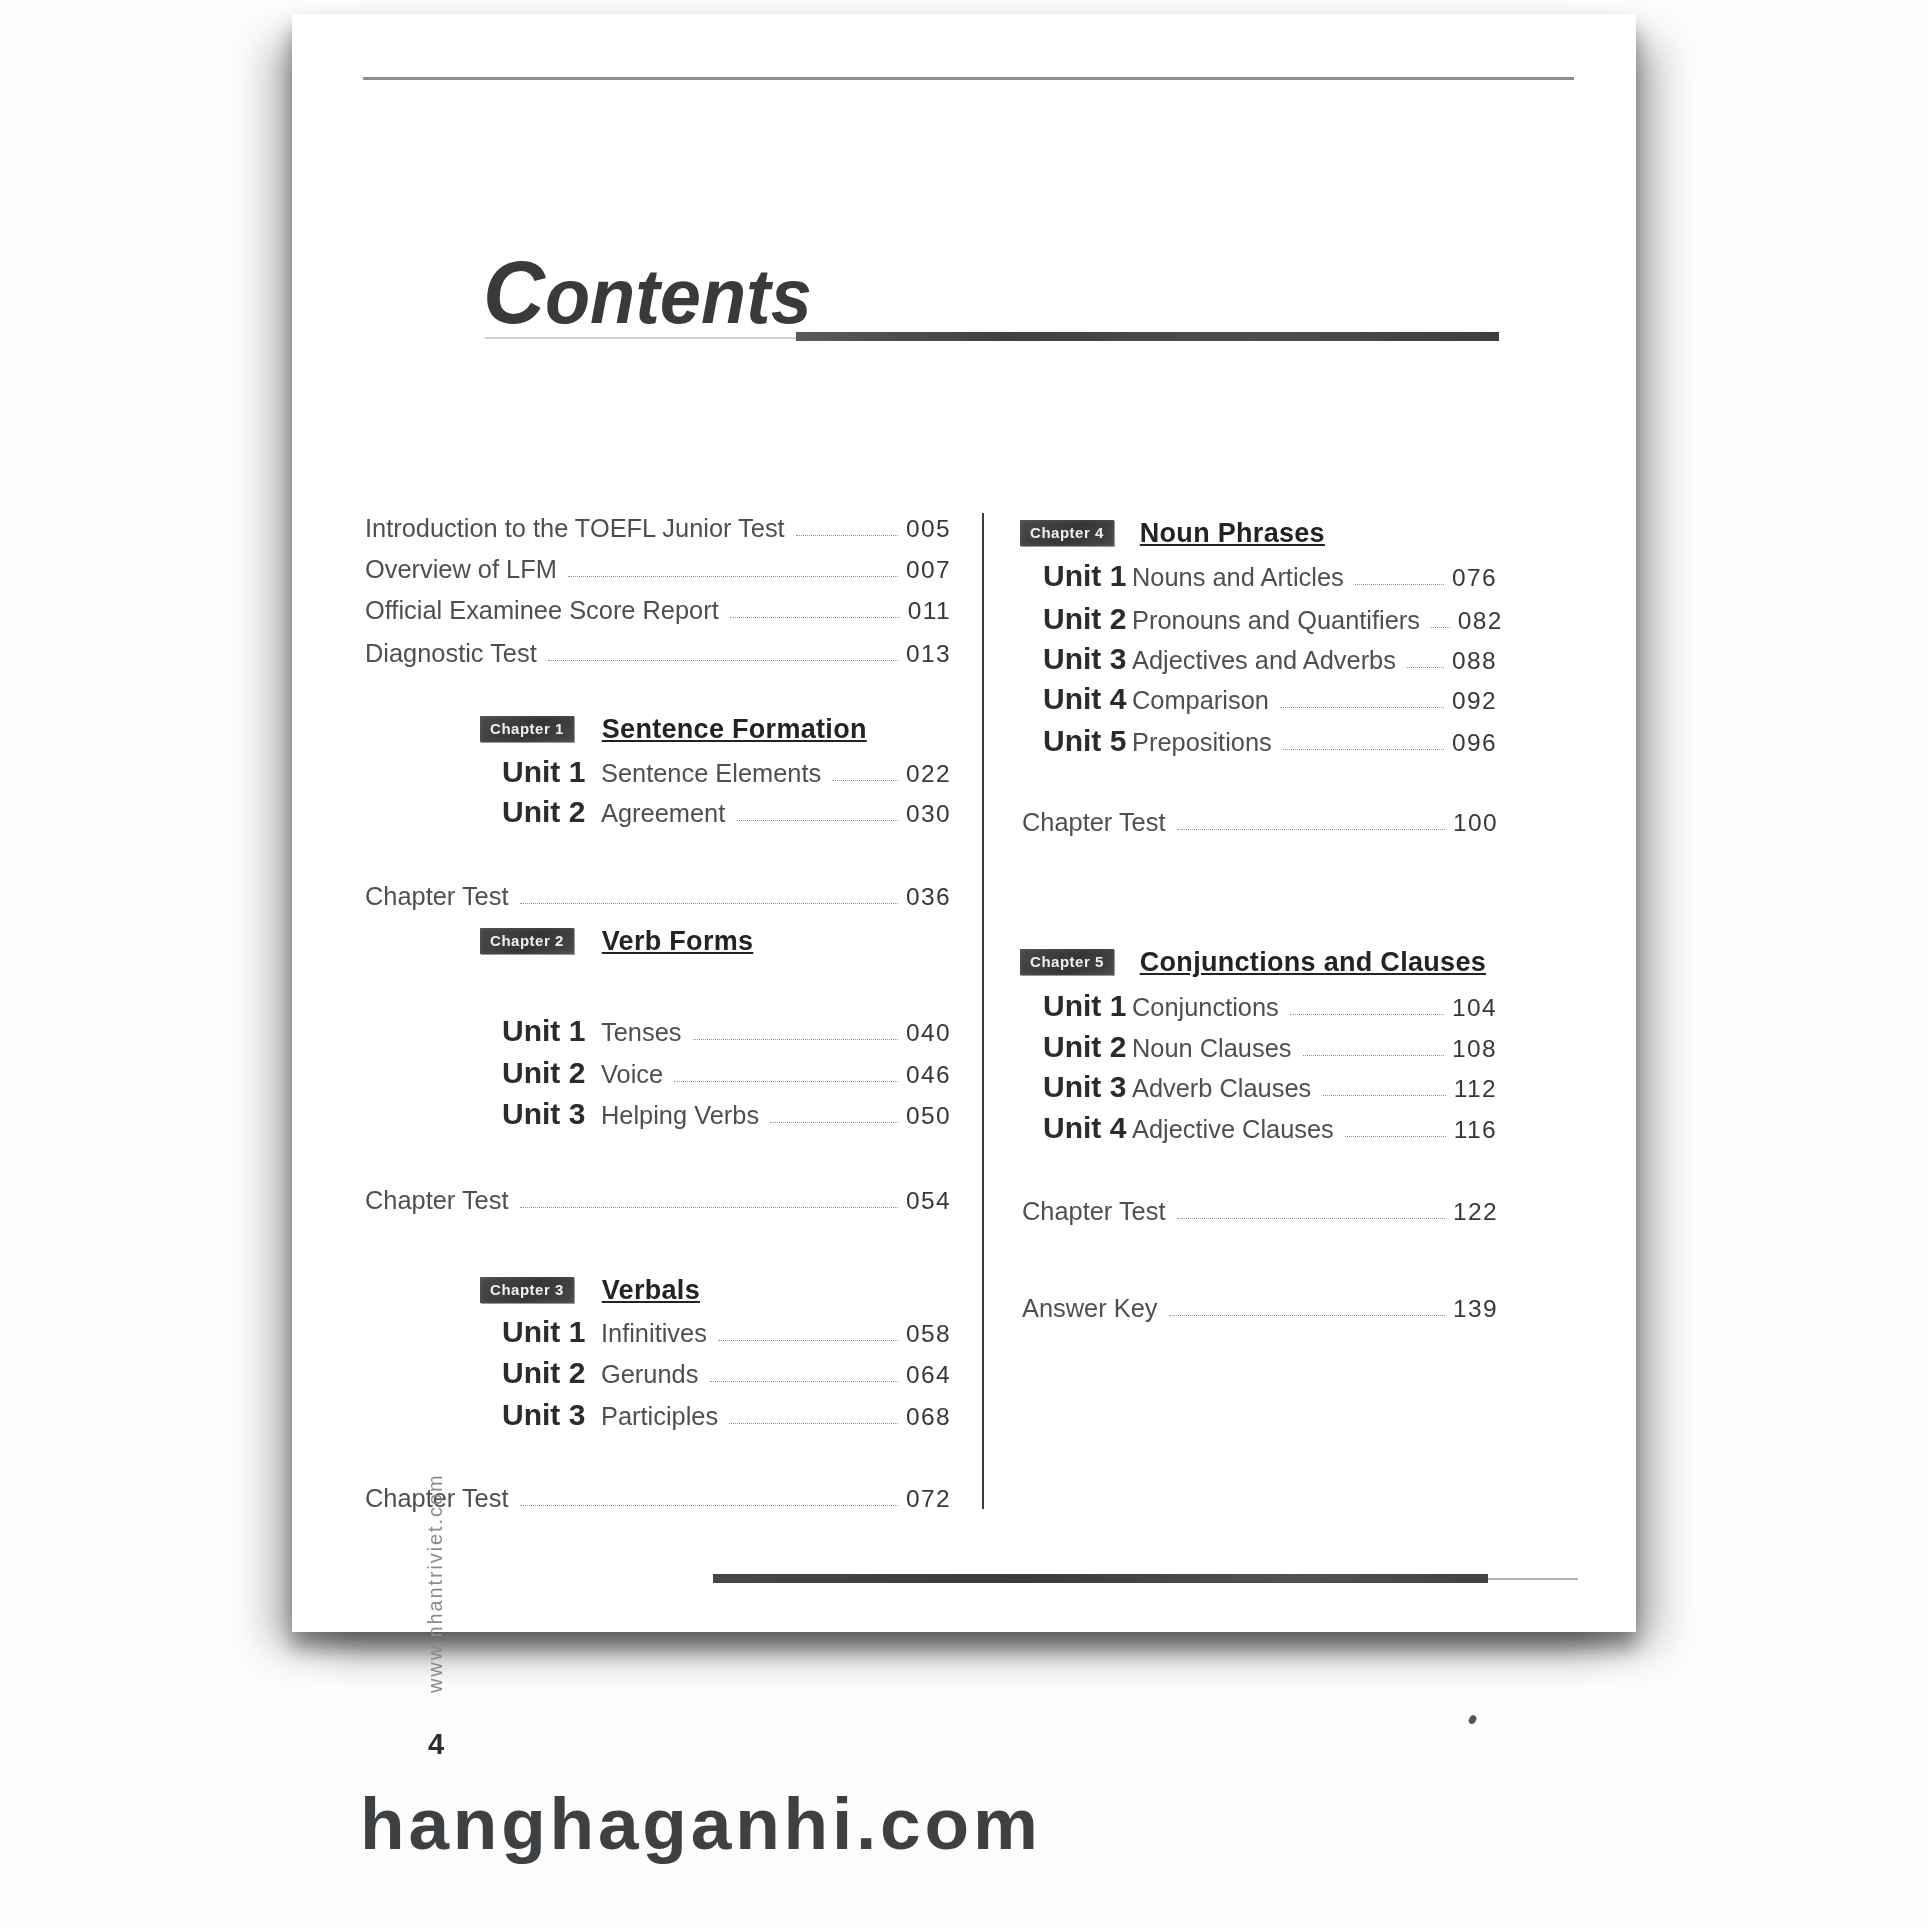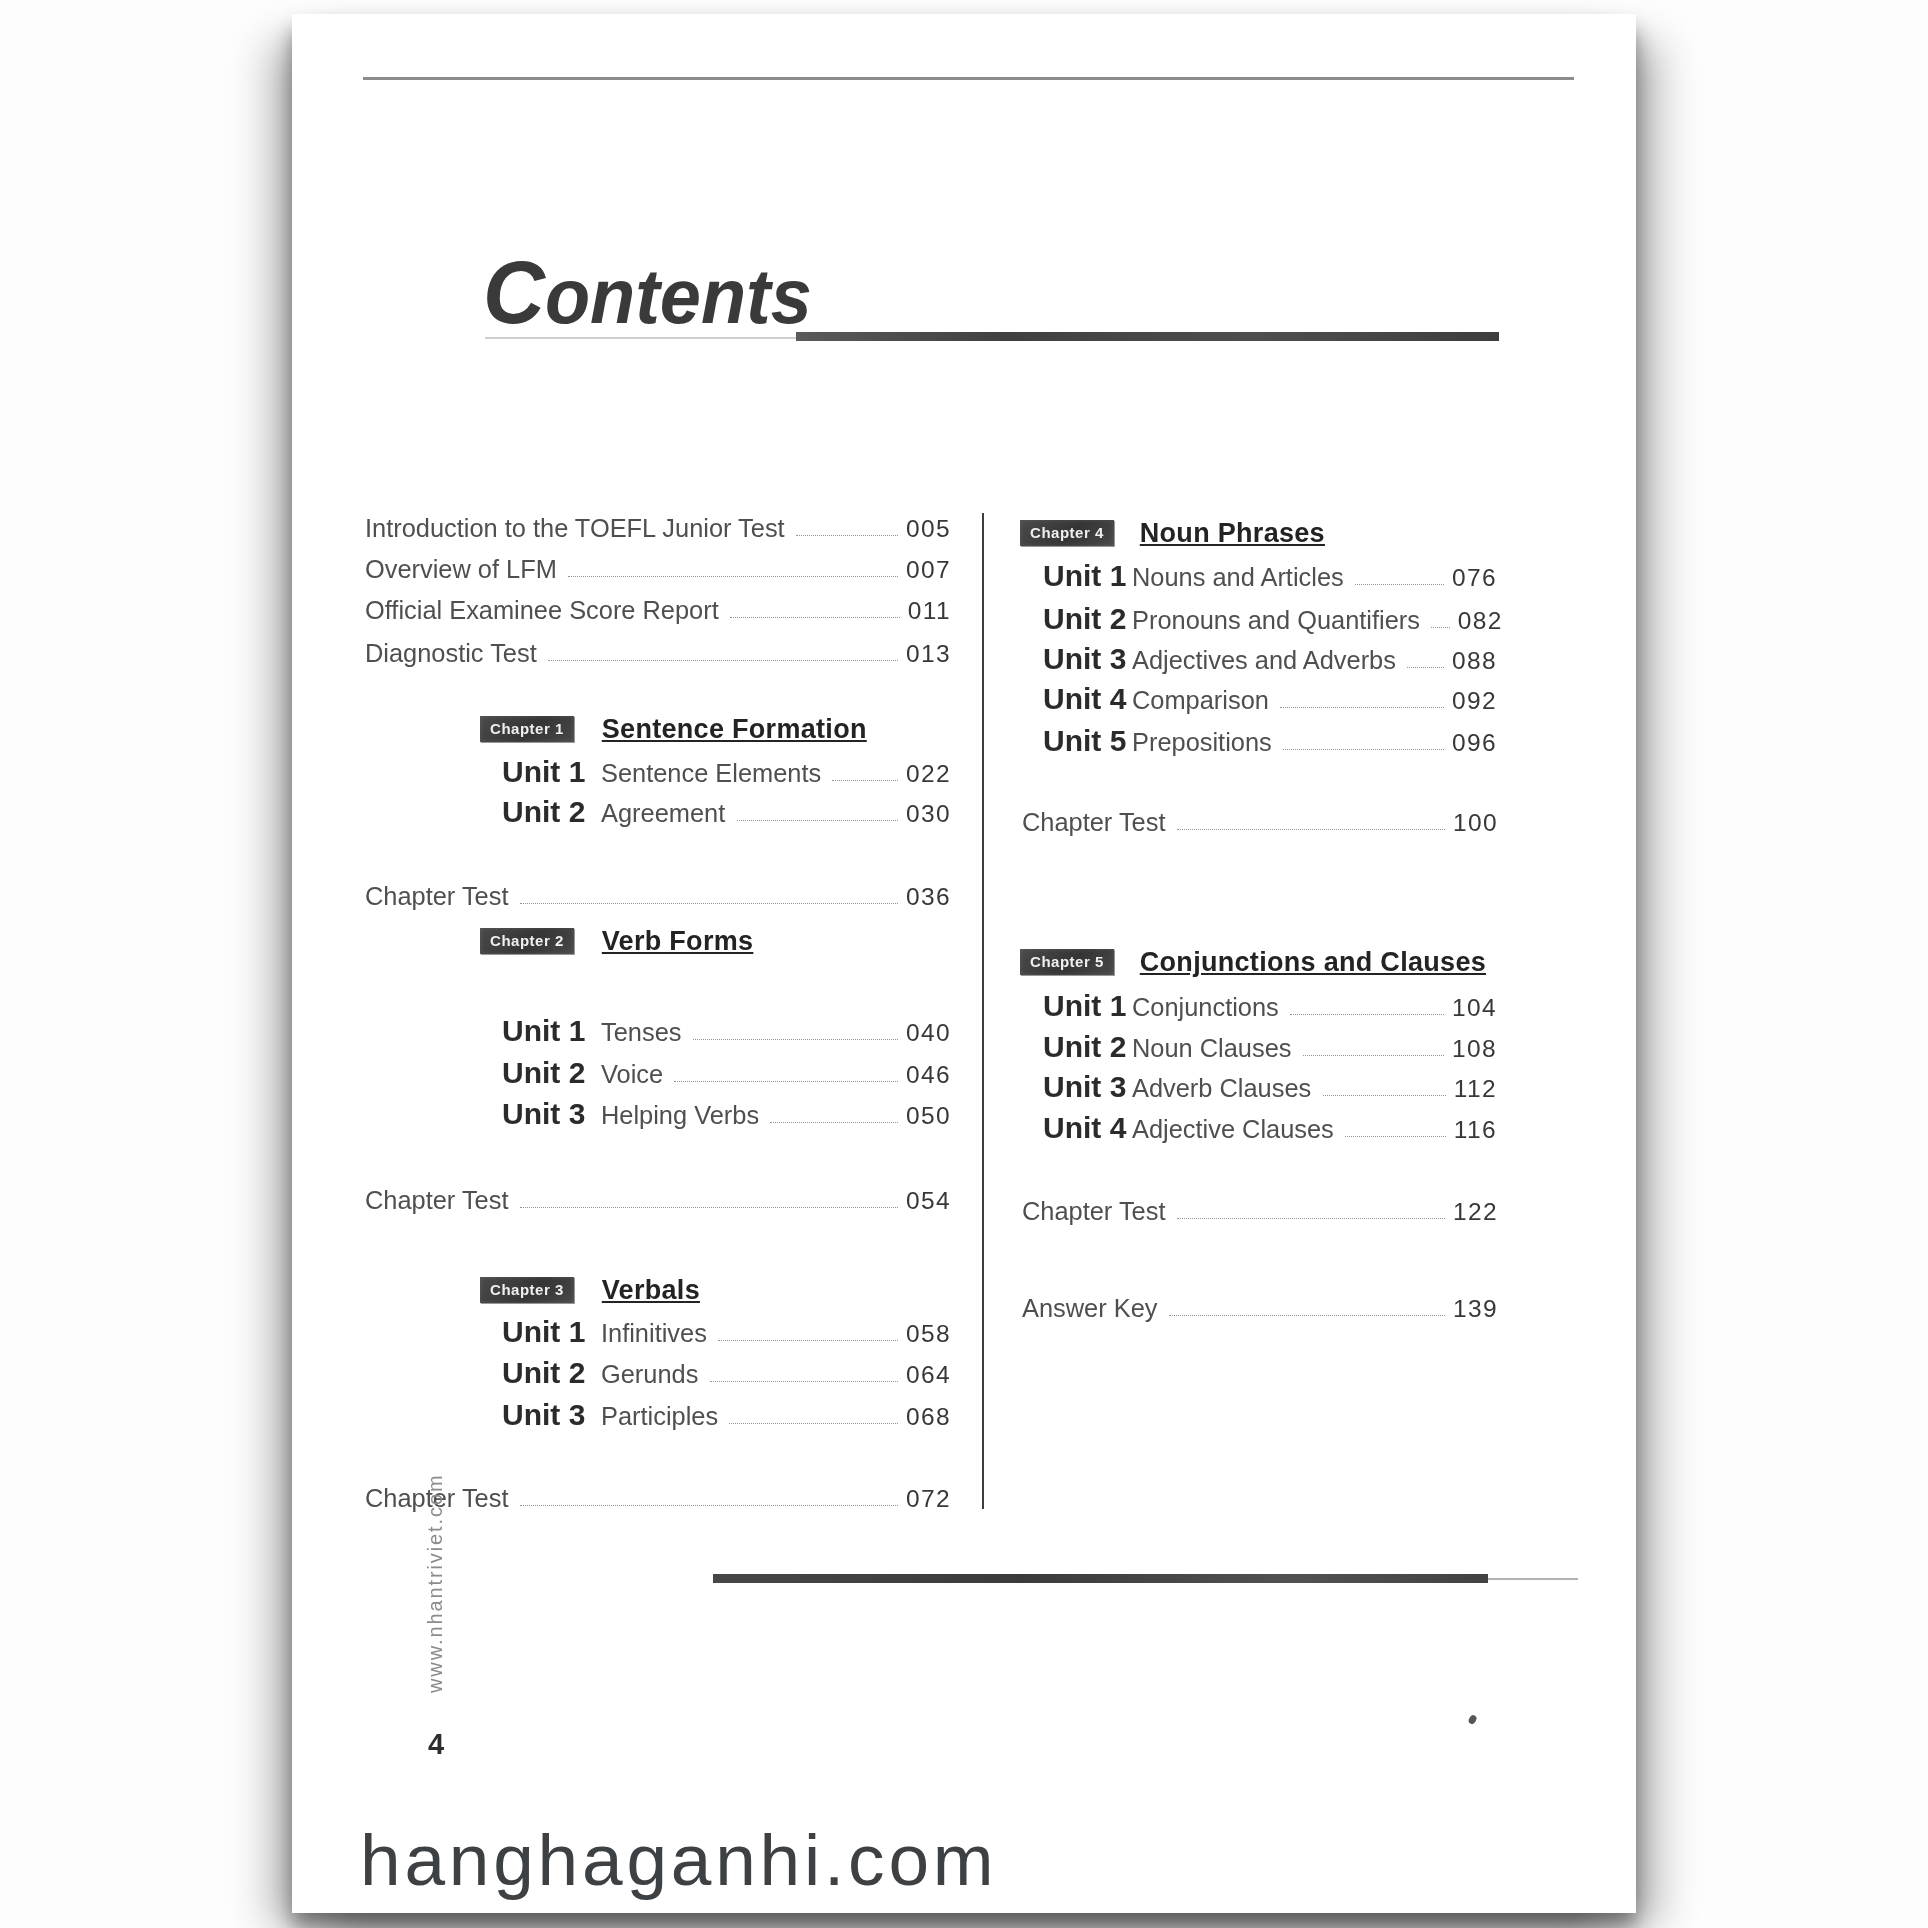--- a/index.html
+++ b/index.html
@@ -1,32 +1,32 @@
 <!DOCTYPE html>
 <html style="font-size:15px"><head>
 <meta charset="utf-8">
 <style>
   html,body{margin:0;padding:0;background:#ffffff;}
   .canvas{position:relative;width:1928px;height:1928px;background:#fdfdfd;overflow:hidden;
           font-family:"Liberation Sans", sans-serif;}
-  .sheet{position:absolute;left:292px;top:14px;width:1344px;height:1899px;background:#ffffff;
+  .sheet{position:absolute;left:292px;top:14px;width:1344px;height:1618px;background:#ffffff;
          box-shadow:0 15px 19px rgba(0,0,0,0.38),
                     -28px 21px 40px -7.5px rgba(0,0,0,0.30),
                      28px 21px 40px -7.5px rgba(0,0,0,0.30);}
   
   .rule-top{position:absolute;left:71px;top:63px;width:1211px;height:2.8px;background:#8d8d8d;}
   .rule-title-thick{position:absolute;left:504px;top:318px;width:703px;height:8.5px;background:#4c4c4c;
         background:linear-gradient(90deg,#5a5a5a,#404040 30%,#4e4e4e 65%,#3e3e3e);}
   .rule-title-faint{position:absolute;left:193px;top:323px;width:311px;height:1.9px;background:#cfcfcf;}
   .rule-bottom-thick{position:absolute;left:421px;top:1560px;width:775px;height:8.5px;
         background:linear-gradient(90deg,#474747,#3b3b3b 40%,#525252 75%,#424242);}
   .rule-bottom-faint{position:absolute;left:1196px;top:1564px;width:90px;height:1.9px;background:#b3b3b3;}
   .divider{position:absolute;left:690px;top:499px;width:1.9px;height:996px;background:#3d3d3d;}
   
-  .wm{position:absolute;font-weight:normal;color:#3e4144;line-height:1;white-space:nowrap;margin-top:36px;}
+  .wm{position:absolute;font-weight:bold;color:#3e4144;line-height:1;white-space:nowrap;}
   .wm-top{left:637px;top:94px;font-size:56px;letter-spacing:2.8px;}
   .wm-bottom{left:360px;top:1787px;font-size:73px;letter-spacing:3.8px;}
   
   .doc-title{position:absolute;left:191px;top:229px;margin:0;font-size:77px;line-height:1.1;
              font-style:italic;font-weight:bold;color:#3a3a3a;letter-spacing:0px;
              transform:scaleX(.96);transform-origin:left;}
   .doc-title::first-letter{font-size:1.16em;}
   
   .row{position:absolute;display:flex;align-items:flex-end;height:32px;
        font-size:25.4px;color:#4f4f4f;line-height:1.1;white-space:nowrap;}

